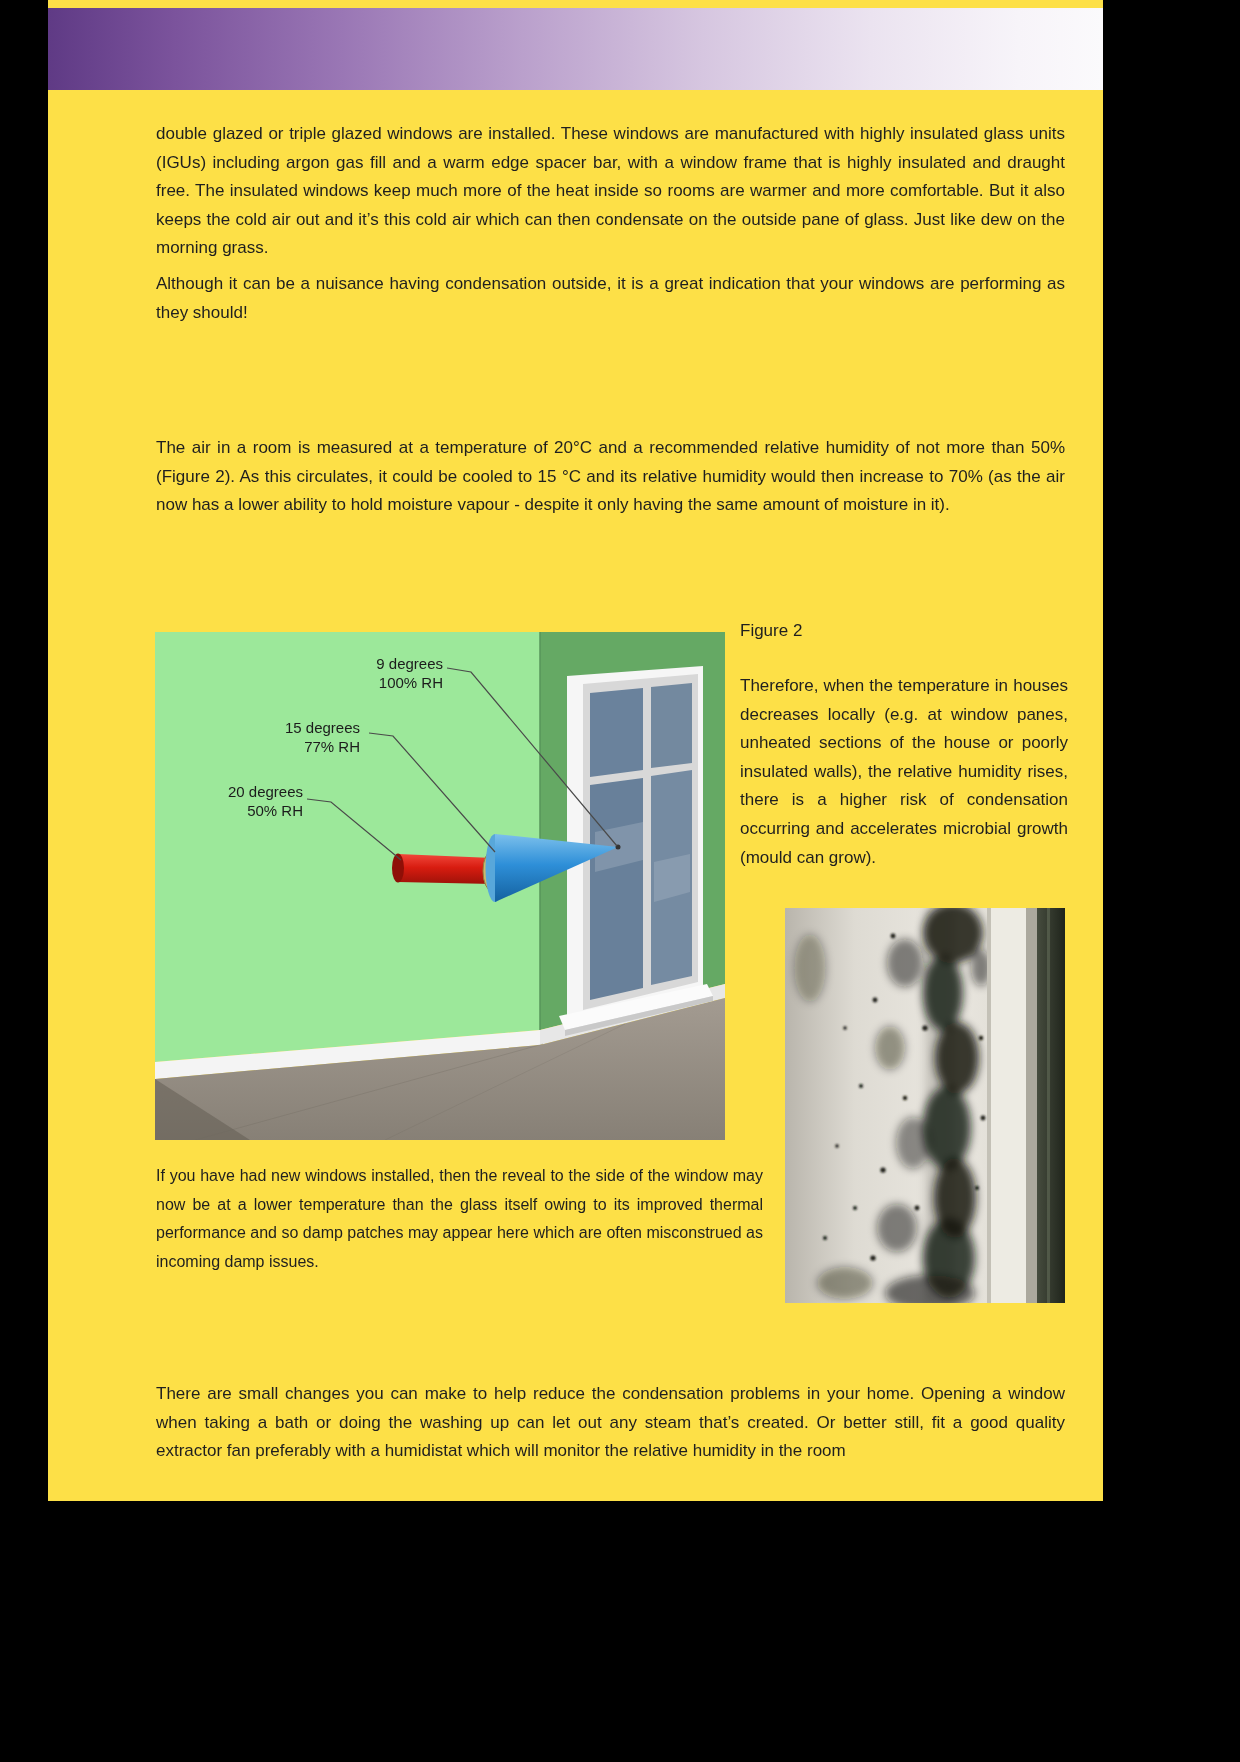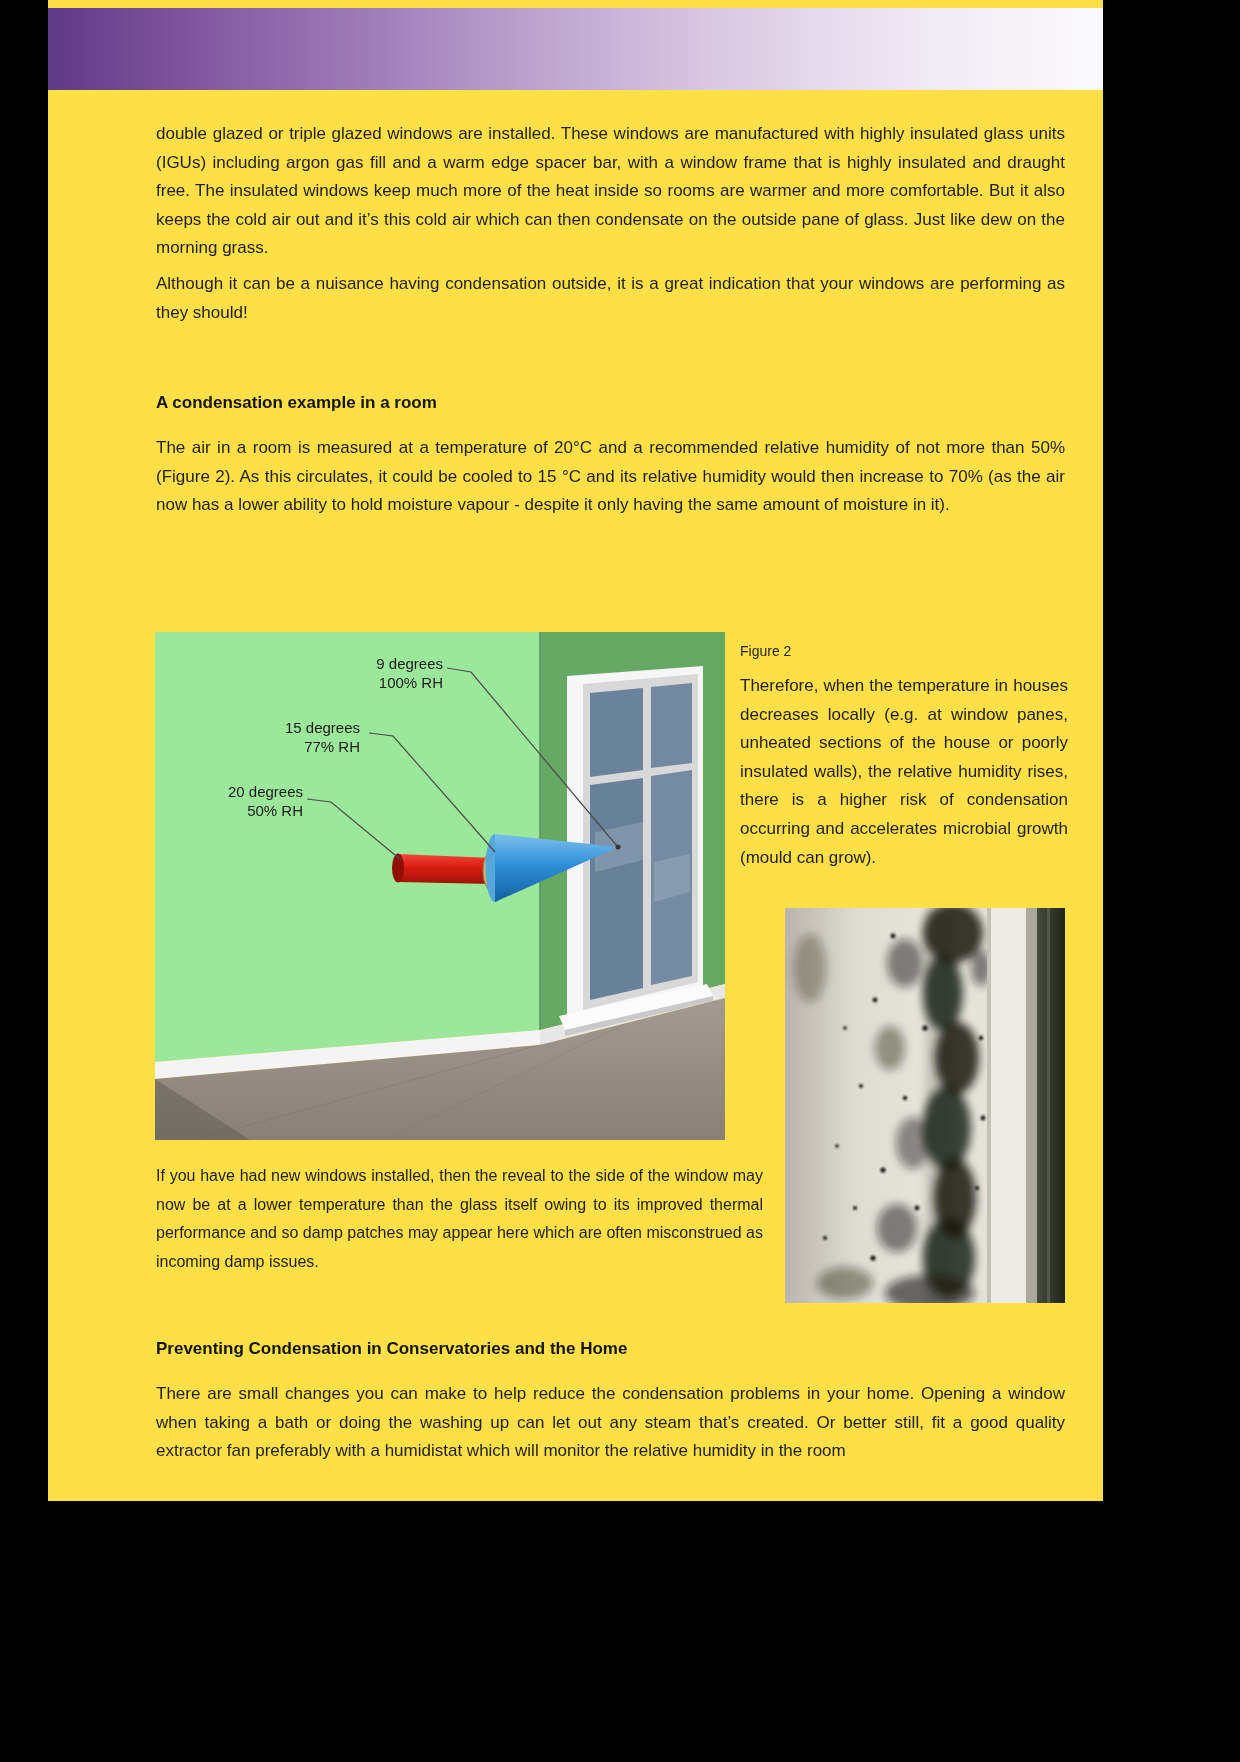--- a/index.html
+++ b/index.html
@@ -30,21 +30,21 @@
     position:absolute;left:107px;top:632px;width:570px;height:508px;
   }
   .figure-wrap svg{position:absolute;left:0;top:0;}
   .fig-label{
     position:absolute;width:140px;text-align:right;
     font-size:15px;line-height:19px;color:#1c1c1c;
   }
   .fig-label span{display:block;}
   .fig-caption{
     position:absolute;left:692px;top:617px;
-    font-size:14px;line-height:28.6px;color:#1f1f1f;margin-top:20px;
+    font-size:17px;line-height:28.6px;color:#1f1f1f;
   }
   .sidebar-para{
     position:absolute;left:692px;top:672px;width:328px;
     font-size:17px;line-height:28.6px;color:#1f1f1f;text-align:justify;
   }
   .below-figure{
     position:absolute;left:108px;top:1162px;width:607px;
     font-size:16px;line-height:28.6px;color:#1f1f1f;text-align:justify;
   }
   .mould-photo{
@@ -55,21 +55,20 @@
 <body>
 
 <div class="page">
 
   <div class="purple-bar"></div>
 
   <p class="para" style="top:103px;">double glazed or triple glazed windows are installed. These windows are manufactured with highly insulated glass units (IGUs) including argon gas fill and a warm edge spacer bar, with a window frame that is highly insulated and draught free. The insulated windows keep much more of the heat inside so rooms are warmer and more comfortable. But it also keeps the cold air out and it’s this cold air which can then condensate on the outside pane of glass. Just like dew on the morning grass.</p>
 
   <p class="para" style="top:258px;margin-top:12px;">Although it can be a nuisance having condensation outside, it is a great indication that your windows are performing as they should!</p>
 
-  <h3 class="heading" style="top:389px;margin:0;">A condensation example in a room</h3>
 
   <p class="para" style="top:417px;">The air in a room is measured at a temperature of 20°C and a recommended relative humidity of not more than 50% (Figure 2).  As this circulates, it could be cooled to 15 °C and its relative humidity would then increase to 70% (as the air now has a lower ability to hold moisture vapour - despite it only having the same amount of moisture in it).</p>
 
 
   <div class="figure-wrap">
     <svg width="570" height="508" viewBox="0 0 570 508">
       <defs>
         <linearGradient id="cylG" x1="0" y1="0" x2="0" y2="1">
           <stop offset="0" stop-color="#f1483b"></stop>
           <stop offset="0.45" stop-color="#d81c10"></stop>
@@ -203,17 +202,16 @@
       <rect x="202" width="4" height="395" fill="#c4c1b7"></rect>
       <rect x="206" width="35" height="395" fill="#edebe3"></rect>
       <rect x="241" width="11" height="395" fill="#aba89d"></rect>
       <rect x="252" width="28" height="395" fill="url(#glassG)"></rect>
       <rect x="262" width="3" height="395" fill="#5d6553" opacity="0.7"></rect>
     </svg>
   </div>
 
   <p class="below-figure" style="margin:0;">If you have had new windows installed, then the reveal to the side of the window may now be at a lower temperature than the glass itself owing to its improved thermal performance and so damp patches may appear here which are often misconstrued as incoming damp issues.</p>
 
-  <h3 class="heading" style="top:1335px;margin:0;">Preventing Condensation in Conservatories and the Home</h3>
 
   <p class="para" style="top:1363px;">There are small changes you can make to help reduce the condensation problems in your home. Opening a window when taking a bath or doing the washing up can let out any steam that’s created. Or better still, fit a good quality extractor fan preferably with a humidistat which will monitor the relative humidity in the room</p>
 
 </div>
 
 </body></html>

